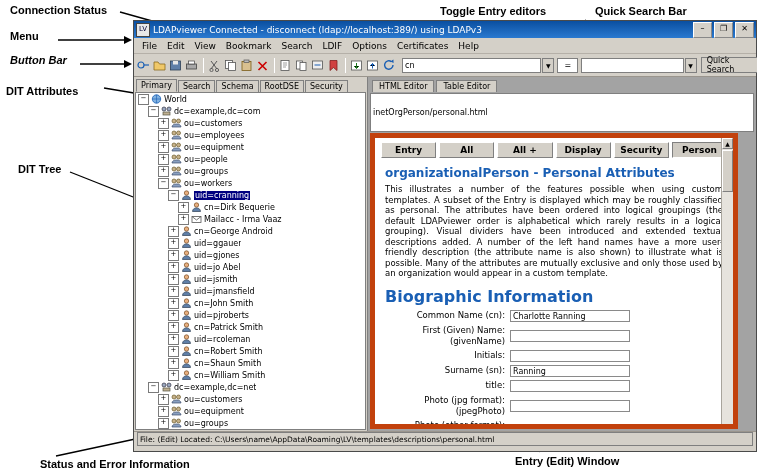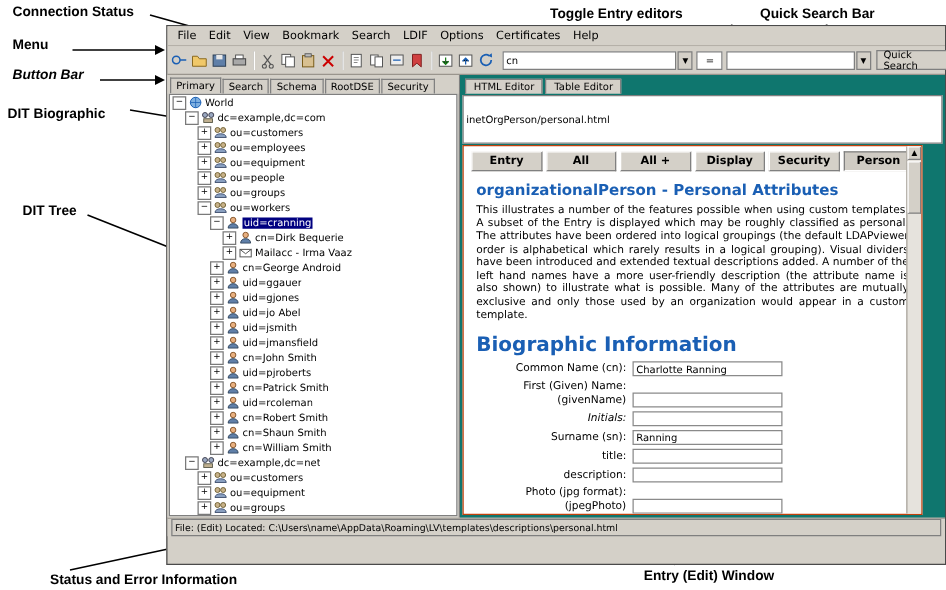--- a/index.html
+++ b/index.html
@@ -41,52 +41,52 @@
   .tab.active{background:#d4d0c8;border-bottom:1px solid #d4d0c8;font-weight:normal;}
   .treebox{flex:1;margin:0 1px 1px 1px;background:#fff;border:1px solid #7f7f7f;overflow:hidden;position:relative;}
   .treescroll{position:absolute;inset:0;overflow:hidden;}
   .tnode{display:flex;align-items:center;height:12px;font-size:8px;white-space:nowrap;color:#000;}
   .tnode .exp{width:9px;height:9px;border:1px solid #7a7a7a;background:#fff;font-size:7px;line-height:7px;text-align:center;margin-right:2px;color:#000;flex:none;}
   .tnode .ico{width:11px;height:10px;margin-right:2px;flex:none;}
   .tnode .lbl{overflow:hidden;text-overflow:ellipsis;}
   .tnode.sel .lbl{background:#000080;color:#fff;padding:0 1px;}
 
   
-  .rightpane{flex:1;display:flex;flex-direction:column;background:#0f766e;}
+  .rightpane{flex:1;display:flex;flex-direction:column;background:#a3a3a3;}
   .etabrow{display:flex;height:15px;align-items:flex-end;padding-left:4px;}
   .etab{font-size:8px;padding:1px 6px;border:1px solid #808080;border-bottom:none;background:#d4d0c8;margin-right:2px;}
   .pathbar{height:13px;margin:1px 2px;background:#fff;border:1px solid #7f7f7f;font-size:8px;padding:12px 2px;display:flex;align-items:center;color:#000;}
-  .editorbox{flex:1;margin:0 18px 2px 2px;background:#fff;border:1px solid #c2410c;position:relative;overflow:hidden;}
+  .editorbox{flex:1;margin:0 18px 2px 2px;background:#fff;border:5px solid #c2410c;position:relative;overflow:hidden;}
   .btnrow{display:flex;gap:3px;padding:4px 6px 2px 6px;}
   .ebtn{flex:1;font-size:9px;font-weight:bold;text-align:center;border:1px solid #808080;border-top-color:#fff;border-left-color:#fff;background:#d4d0c8;padding:2px 0;color:#000;}
   .ebtn.pressed{border:1px solid #fff;border-top-color:#808080;border-left-color:#808080;background:#cfcbc3;}
   .doc{padding:2px 10px 0 10px;}
   .doc h2{font-size:12px;color:#1a5fb4;margin:4px 0 4px 0;font-family:"DejaVu Sans",sans-serif;}
   .doc h3{font-size:16px;color:#1a5fb4;margin:8px 0 4px 0;}
   .doc p{font-size:8.5px;line-height:10.5px;margin:0;color:#000;text-align:justify;}
-  .frow{display:flex;align-items:flex-end;margin-bottom:3px;font-size:8.5px;}
+  .frow{display:flex;align-items:center;margin-bottom:3px;font-size:8.5px;}
   .flabel{width:120px;text-align:right;padding-right:5px;color:#000;line-height:11px;}
   .finput{width:120px;height:12px;border:1px solid #8a8a8a;background:#fff;font-size:8px;padding:0 2px;box-sizing:border-box;line-height:11px;color:#000;overflow:hidden;white-space:nowrap;}
   .vscroll{position:absolute;right:0;top:0;width:11px;bottom:0;background:#e6e3dd;border-left:1px solid #a8a49c;}
   .vsbtn{height:11px;background:#d4d0c8;border:1px solid #fff;border-right-color:#808080;border-bottom-color:#808080;font-size:6px;text-align:center;line-height:9px;box-sizing:border-box;}
   .vthumb{position:absolute;left:0;right:0;top:12px;height:42px;background:#d4d0c8;border:1px solid #fff;border-right-color:#808080;border-bottom-color:#808080;box-sizing:border-box;}
 
   .statusbar{height:14px;background:#d4d0c8;border-top:1px solid #9a958d;display:flex;align-items:center;padding:0 3px;}
   .statusbox{flex:1;height:12px;border:1px solid #7f7f7f;background:#d4d0c8;font-size:7.5px;display:flex;align-items:center;padding:0 2px;color:#000;overflow:hidden;white-space:nowrap;}
 </style>
 </head>
 <body>
 
 <div class="anno" style="left:10px;top:4px;">Connection Status</div>
 <div class="anno" style="left:10px;top:30px;">Menu</div>
 <div class="anno" style="left:10px;top:54px;font-style:italic;">Button Bar</div>
-<div class="anno" style="left:6px;top:85px;">DIT Biographic</div>
+<div class="anno" style="left:6px;top:85px;">DIT Attributes</div>
 <div class="anno" style="left:18px;top:163px;text-align:center;">DIT Tree</div>
 <div class="anno" style="left:440px;top:5px;">Toggle Entry editors</div>
-<div class="anno" style="left:608px;top:5px;">Quick Search Bar</div>
+<div class="anno" style="left:595px;top:5px;">Quick Search Bar</div>
 <div class="anno" style="left:40px;top:458px;">Status and Error Information</div>
 <div class="anno" style="left:515px;top:455px;">Entry (Edit) Window</div>
 
 <div class="arrow" style="left:120px;top:10px;">
   <svg width="60" height="22">
       <line x1="0" y1="2" x2="50" y2="16" stroke="#000" stroke-width="1.3"></line>
       <polygon points="50,16 42,12 44,18" fill="#000"></polygon>
     </svg>
 </div>
 <div class="arrow" style="left:58px;top:34px;">
@@ -133,20 +133,29 @@
 </div>
 <div class="arrow" style="left:500px;top:300px;">
   <svg width="60" height="156">
       <line x1="40" y1="152" x2="10" y2="6" stroke="#000" stroke-width="1.3"></line>
       <polygon points="8,0 5,10 14,9" fill="#000"></polygon>
     </svg>
 </div>
 
 <div id="app">
 
+  <div class="titlebar">
+    <div class="tbicon">LV</div>
+    <div class="tbtitle">LDAPviewer Connected - disconnect (ldap://localhost:389/) using LDAPv3</div>
+    <div class="winbtns">
+      <div class="winbtn">–</div>
+      <div class="winbtn">❐</div>
+      <div class="winbtn">✕</div>
+    </div>
+  </div>
 
   <div class="menubar">
     <span>File</span>
     <span>Edit</span>
     <span>View</span>
     <span>Bookmark</span>
     <span>Search</span>
     <span>LDIF</span>
     <span>Options</span>
     <span>Certificates</span>
@@ -532,33 +541,29 @@
               <div class="frow">
                 <div class="flabel" style="white-space: pre-line;">Common Name (cn):</div>
                 <div class="finput">Charlotte Ranning</div>
               </div>
               <div class="frow">
                 <div class="flabel" style="white-space: pre-line;">First (Given) Name:
 (givenName)</div>
                 <div class="finput"></div>
               </div>
               <div class="frow">
-                <div class="flabel" style="white-space: pre-line; font-style: italic;">Initials:</div>
+                <div class="flabel" style="white-space: pre-line;">Initials:</div>
                 <div class="finput"></div>
               </div>
               <div class="frow">
                 <div class="flabel" style="white-space: pre-line;">Surname (sn):</div>
                 <div class="finput">Ranning</div>
               </div>
               <div class="frow">
                 <div class="flabel" style="white-space: pre-line;">title:</div>
-                <div class="finput"></div>
-              </div>
-              <div class="frow">
-                <div class="flabel" style="white-space: pre-line;">description:</div>
                 <div class="finput"></div>
               </div>
               <div class="frow">
                 <div class="flabel" style="white-space: pre-line;">Photo (jpg format):
 (jpegPhoto)</div>
                 <div class="finput"></div>
               </div>
               <div class="frow">
                 <div class="flabel" style="white-space: pre-line;">Photo (other format):
 (photo)</div>

